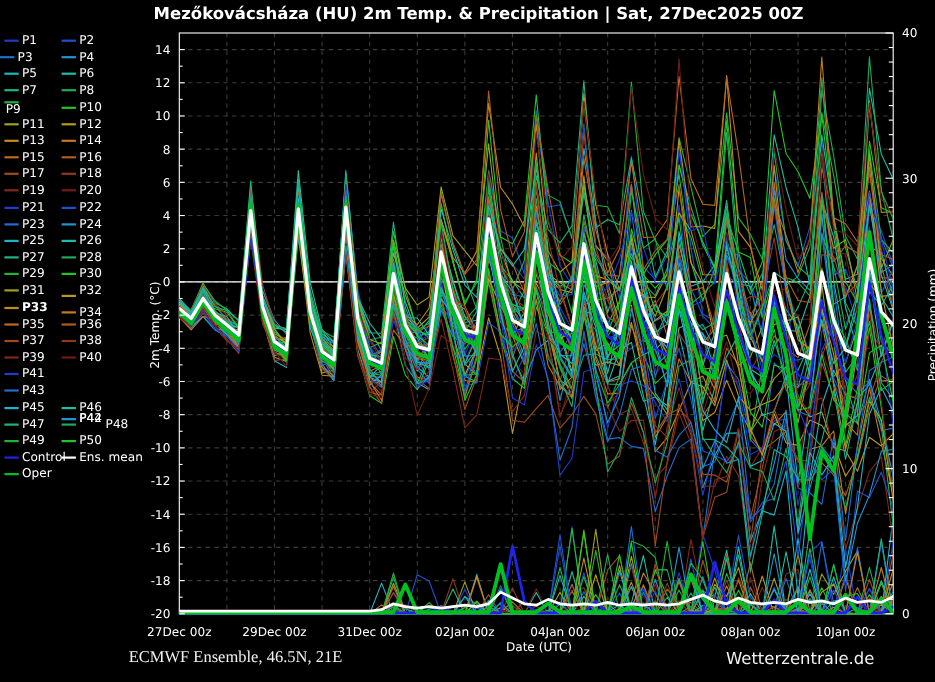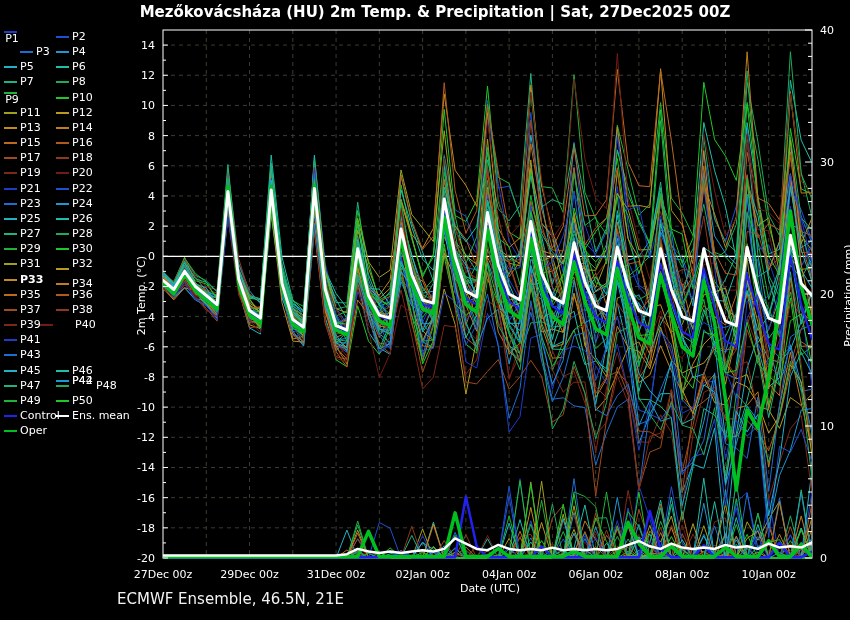--- a/index.html
+++ b/index.html
@@ -10,39 +10,39 @@
   #legend{position:absolute;left:0;top:0;}
   .lg{position:absolute;display:flex;align-items:center;height:12px;}
   .sw{display:inline-block;width:13px;height:2px;margin-right:3px;flex:none;}
   .lt{font-size:11px;line-height:12px;white-space:nowrap;}
   .axlab{position:absolute;font-size:11px;white-space:nowrap;}
   .vert{transform:rotate(-90deg);transform-origin:center center;}
   #ylab-left{left:96px;top:289px;width:90px;text-align:center;}
   #ylab-right{left:793px;top:289px;width:110px;text-align:center;}
   #xlab{left:440px;top:582px;width:100px;text-align:center;}
   .footer{position:absolute;top:590px;font-size:15px;color:#f2f2f2;}
-  #footer-left{left:117px;}
+  #footer-left{left:117px;font-family:Liberation Serif, serif;}
   #footer-right{right:55px;}
   svg{position:absolute;left:0;top:0;}
 </style>
 </head>
 <body>
 
 <div id="stage">
   <div id="chart-title">Mezőkovácsháza  (HU)  2m Temp. &amp; Precipitation | Sat, 27Dec2025 00Z</div>
   <div id="legend">
-      <div class="lg" style="left: 4px; top: 31px; flex-direction: column;">
+      <div class="lg" style="left: 4px; top: 31px;">
         <span class="sw" style="background: rgb(30, 60, 204);"></span>
         <span class="lt">P1</span>
       </div>
       <div class="lg" style="left: 56px; top: 31px;">
         <span class="sw" style="background: rgb(30, 80, 210);"></span>
         <span class="lt">P2</span>
       </div>
-      <div class="lg" style="left: 20px; top: 46.16px;">
+      <div class="lg" style="left: 0; top: 46.16px;">
         <span class="sw" style="background: rgb(30, 110, 210);"></span>
         <span class="lt">P3</span>
       </div>
       <div class="lg" style="left: 56px; top: 46.16px;">
         <span class="sw" style="background: rgb(30, 150, 210);"></span>
         <span class="lt">P4</span>
       </div>
       <div class="lg" style="left: 4px; top: 61.32px;">
         <span class="sw" style="background: rgb(30, 180, 200);"></span>
         <span class="lt">P5</span>
@@ -176,21 +176,21 @@
         <span class="lt">P37</span>
       </div>
       <div class="lg" style="left: 56px; top: 303.88px;">
         <span class="sw" style="background: rgb(143, 56, 28);"></span>
         <span class="lt">P38</span>
       </div>
       <div class="lg" style="left: 4px; top: 319.04px;">
         <span class="sw" style="background: rgb(128, 40, 24);"></span>
         <span class="lt">P39</span>
       </div>
-      <div class="lg" style="left: 40px; top: 319.04px; gap: 19px;">
+      <div class="lg" style="left: 56px; top: 319.04px;">
         <span class="sw" style="background: rgb(112, 28, 20);"></span>
         <span class="lt">P40</span>
       </div>
       <div class="lg" style="left: 4px; top: 334.2px;">
         <span class="sw" style="background: rgb(30, 60, 204);"></span>
         <span class="lt">P41</span>
       </div>
       <div class="lg" style="left: 56px; top: 339px; margin-top: 36px;">
         <span class="sw" style="background: rgb(30, 80, 210);"></span>
         <span class="lt">P42</span>
@@ -498,13 +498,14 @@
         <text x="336.06666666666666" y="578" fill="#fff" font-size="11" text-anchor="middle" font-family="DejaVu Sans, sans-serif">31Dec 00z</text>
         <text x="422.6" y="578" fill="#fff" font-size="11" text-anchor="middle" font-family="DejaVu Sans, sans-serif">02Jan 00z</text>
         <text x="509.1333333333333" y="578" fill="#fff" font-size="11" text-anchor="middle" font-family="DejaVu Sans, sans-serif">04Jan 00z</text>
         <text x="595.6666666666667" y="578" fill="#fff" font-size="11" text-anchor="middle" font-family="DejaVu Sans, sans-serif">06Jan 00z</text>
         <text x="682.2" y="578" fill="#fff" font-size="11" text-anchor="middle" font-family="DejaVu Sans, sans-serif">08Jan 00z</text>
         <text x="768.7333333333333" y="578" fill="#fff" font-size="11" text-anchor="middle" font-family="DejaVu Sans, sans-serif">10Jan 00z</text>
       </g>
     </svg>
   <div id="xlab" class="axlab">Date (UTC)</div>
   <div id="footer-left" class="footer">ECMWF Ensemble, 46.5N, 21E</div>
+  <div id="footer-right" class="footer">Wetterzentrale.de</div>
 </div>
 
 </body></html>

